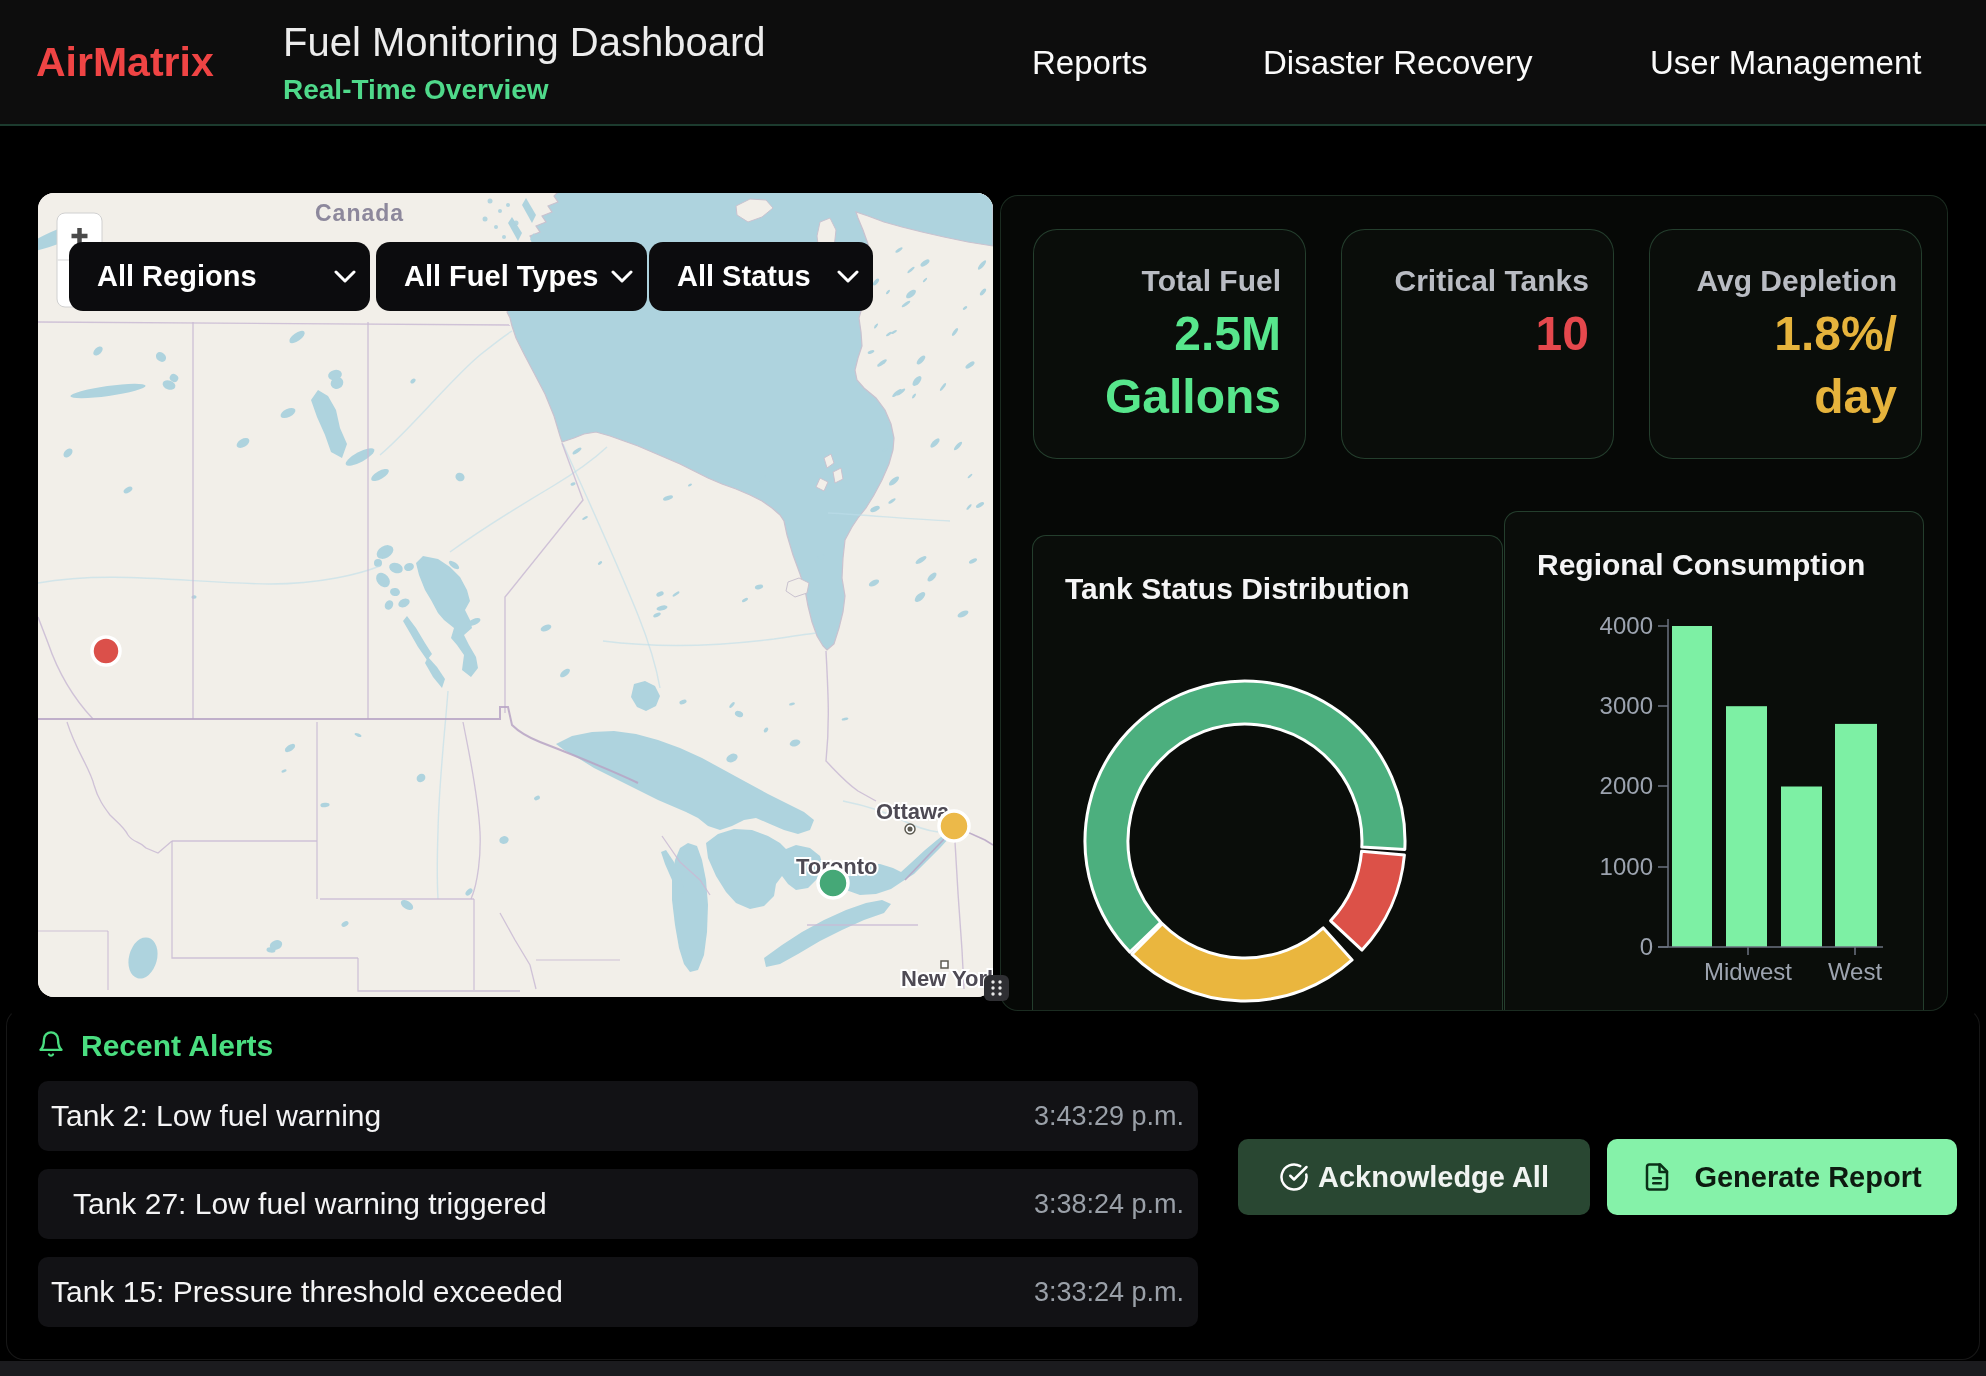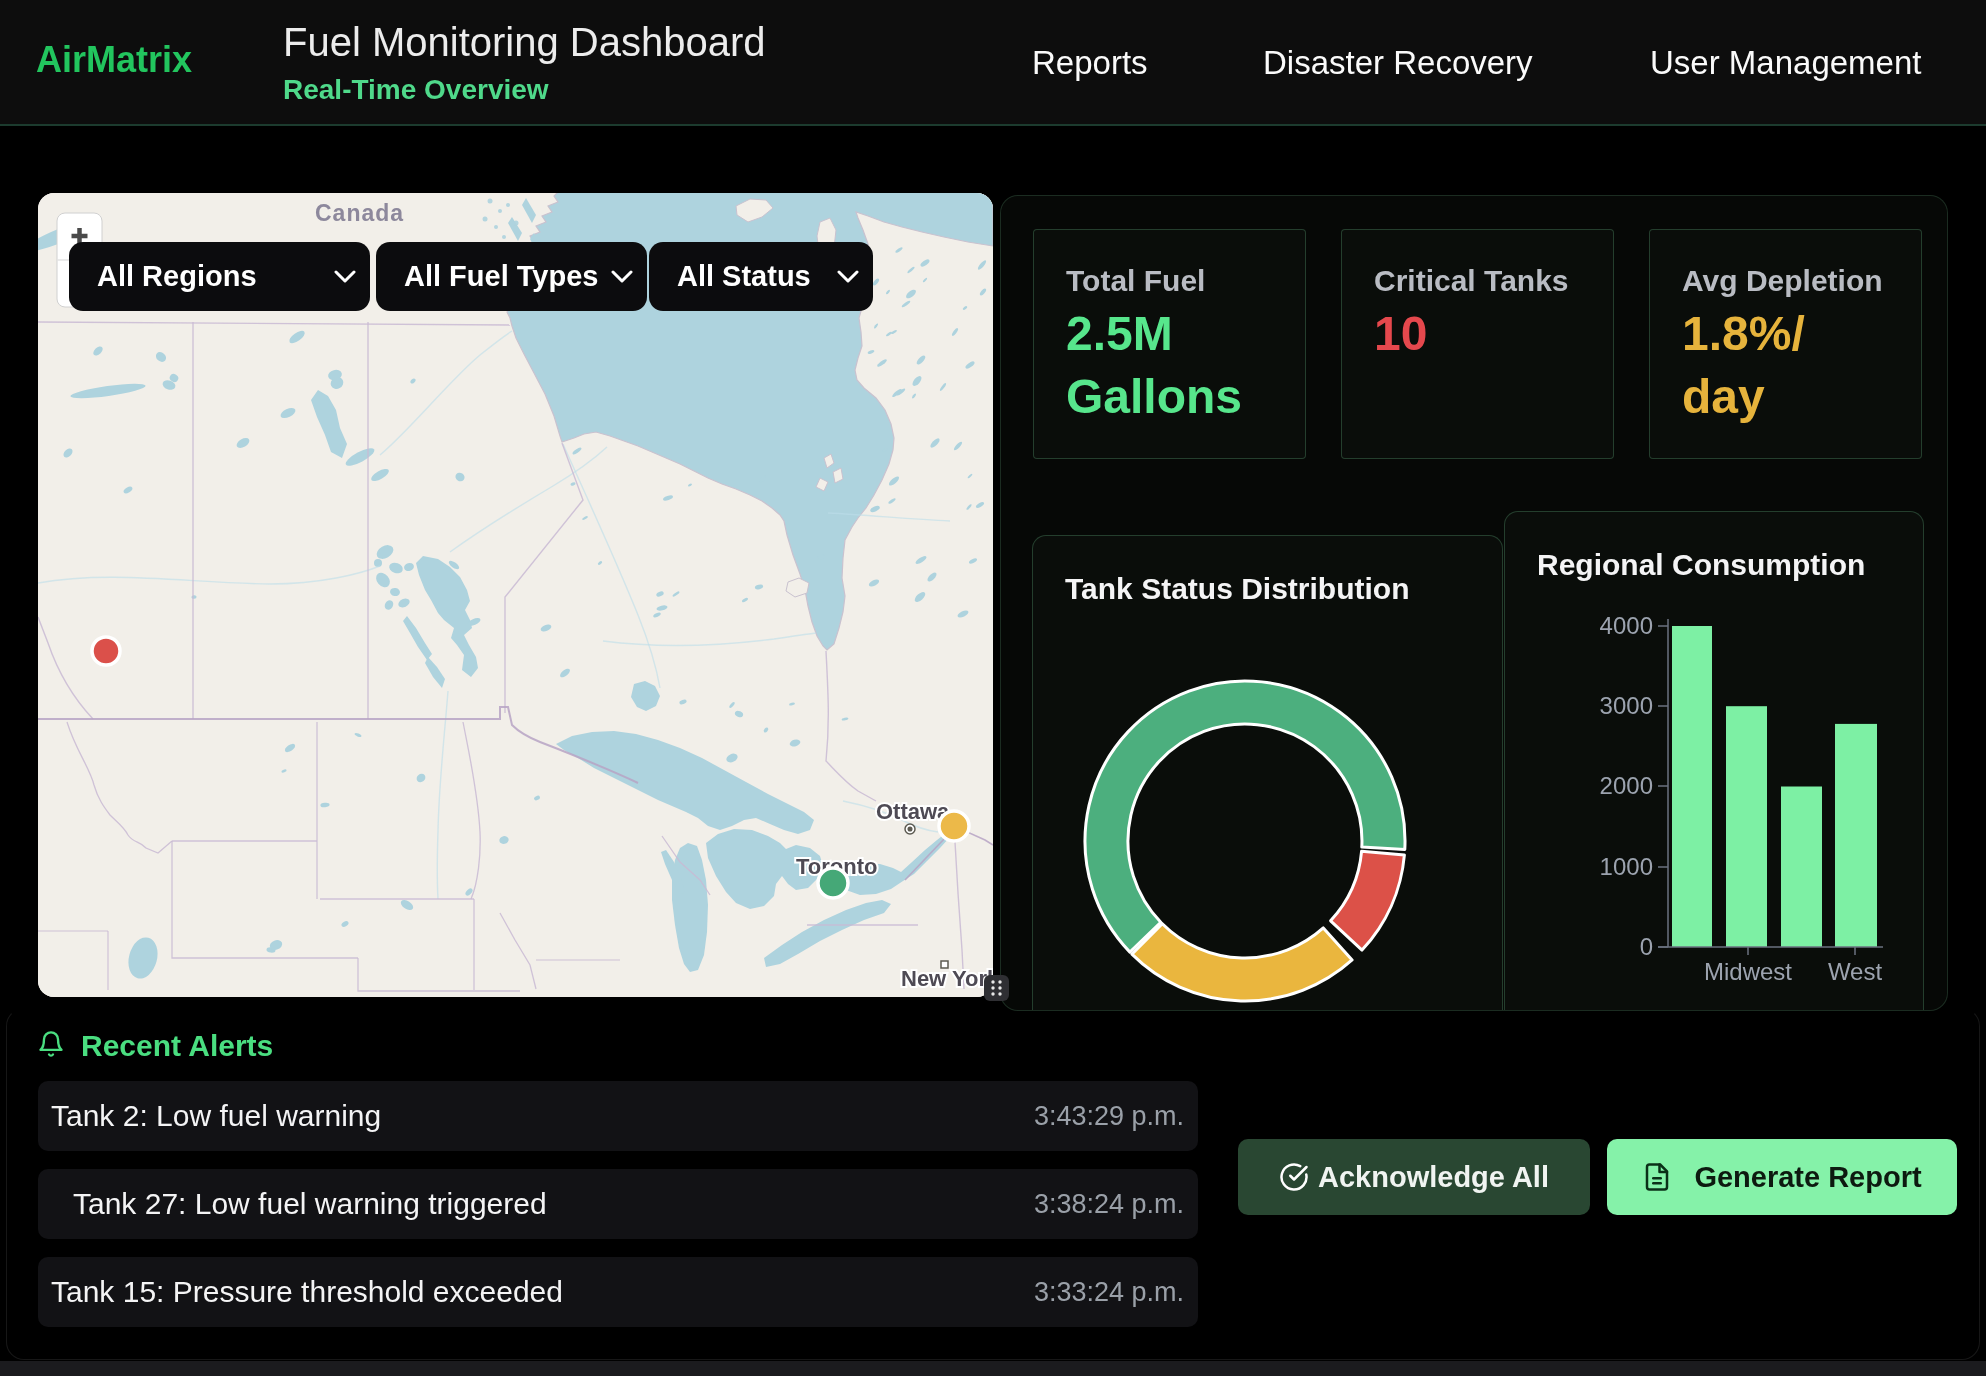--- a/index.html
+++ b/index.html
@@ -1,32 +1,32 @@
 <!DOCTYPE html>
 <html><head><meta charset="utf-8">
 <style>
 * { margin:0; padding:0; box-sizing:border-box; }
 html,body { width:1986px; height:1376px; background:#000; overflow:hidden;
   font-family:"Liberation Sans", sans-serif; }
 .abs { position:absolute; }
 #header { position:absolute; left:0; top:0; width:1986px; height:126px; background:#0d0d0d;
   border-bottom:2px solid #1c3b2e; }
-.logo { position:absolute; left:36px; top:39px; font-size:36px; font-weight:bold; color:#22c55e; }
+.logo { position:absolute; left:36px; top:39px; font-size:41px; font-weight:bold; color:#ef4444; }
 .htitle { position:absolute; left:283px; top:20px; font-size:40px; font-weight:normal; color:#ececec; }
 .hsub { position:absolute; left:283px; top:74px; font-size:28px; font-weight:600; color:#4fd98a; }
 .nav { position:absolute; top:44px; font-size:33px; color:#fafafa; }
 #map { position:absolute; left:38px; top:193px; width:955px; height:804px; border-radius:16px;
   overflow:hidden; background:#f2efe9; }
 .pill { position:absolute; height:69px; background:#0c0c0e; border-radius:14px; color:#fff;
   display:flex; align-items:center; justify-content:space-between; font-size:29px; font-weight:600;
   padding:0 14px 0 28px; white-space:nowrap; }
 #rpanel { position:absolute; left:1000px; top:195px; width:948px; height:816px;
   border:1px solid rgba(134,239,172,0.16); border-radius:18px; background:#060806; overflow:hidden; }
 .stat { position:absolute; top:33px; width:273px; height:230px; background:#0a0d0a;
-  border:1px solid rgba(134,239,172,0.22); border-radius:4px; padding:34px 24px 0 32px; }
+  border:1px solid rgba(134,239,172,0.22); border-radius:24px; padding:34px 24px 0 32px;text-align:right; }
 .stat .lbl { font-size:30px; font-weight:600; color:#b9bcc3; }
 .stat .val { margin-top:4px; font-size:48px; font-weight:bold; line-height:63px; }
 .chartcard { position:absolute; top:315px; height:600px; background:#0a0d0a;
   border:1px solid rgba(134,239,172,0.22); border-radius:14px; }
 .ctitle { position:absolute; left:32px; top:36px; font-size:30px; font-weight:bold; color:#f4f4f5; }
 .alertrow { position:absolute; left:38px; width:1160px; height:70px; background:#121215;
   border-radius:10px; color:#f4f4f5; font-size:30px; display:flex; align-items:center;
   justify-content:space-between; padding:0 14px 0 13px;text-align:right; }
 .alertrow .time { color:#9aa0a8; font-size:27px; }
 .btn { position:absolute; top:1139px; height:76px; border-radius:10px; display:flex;

